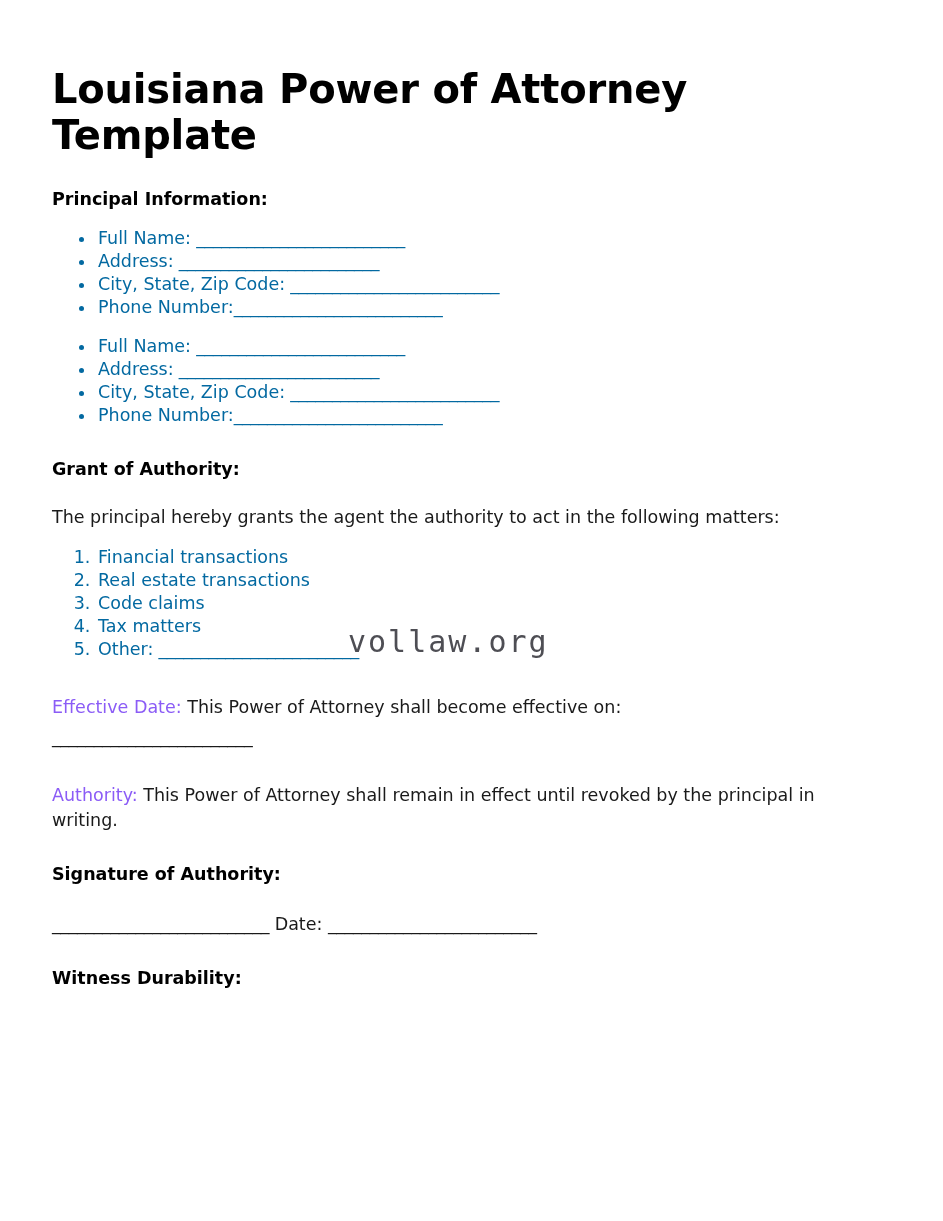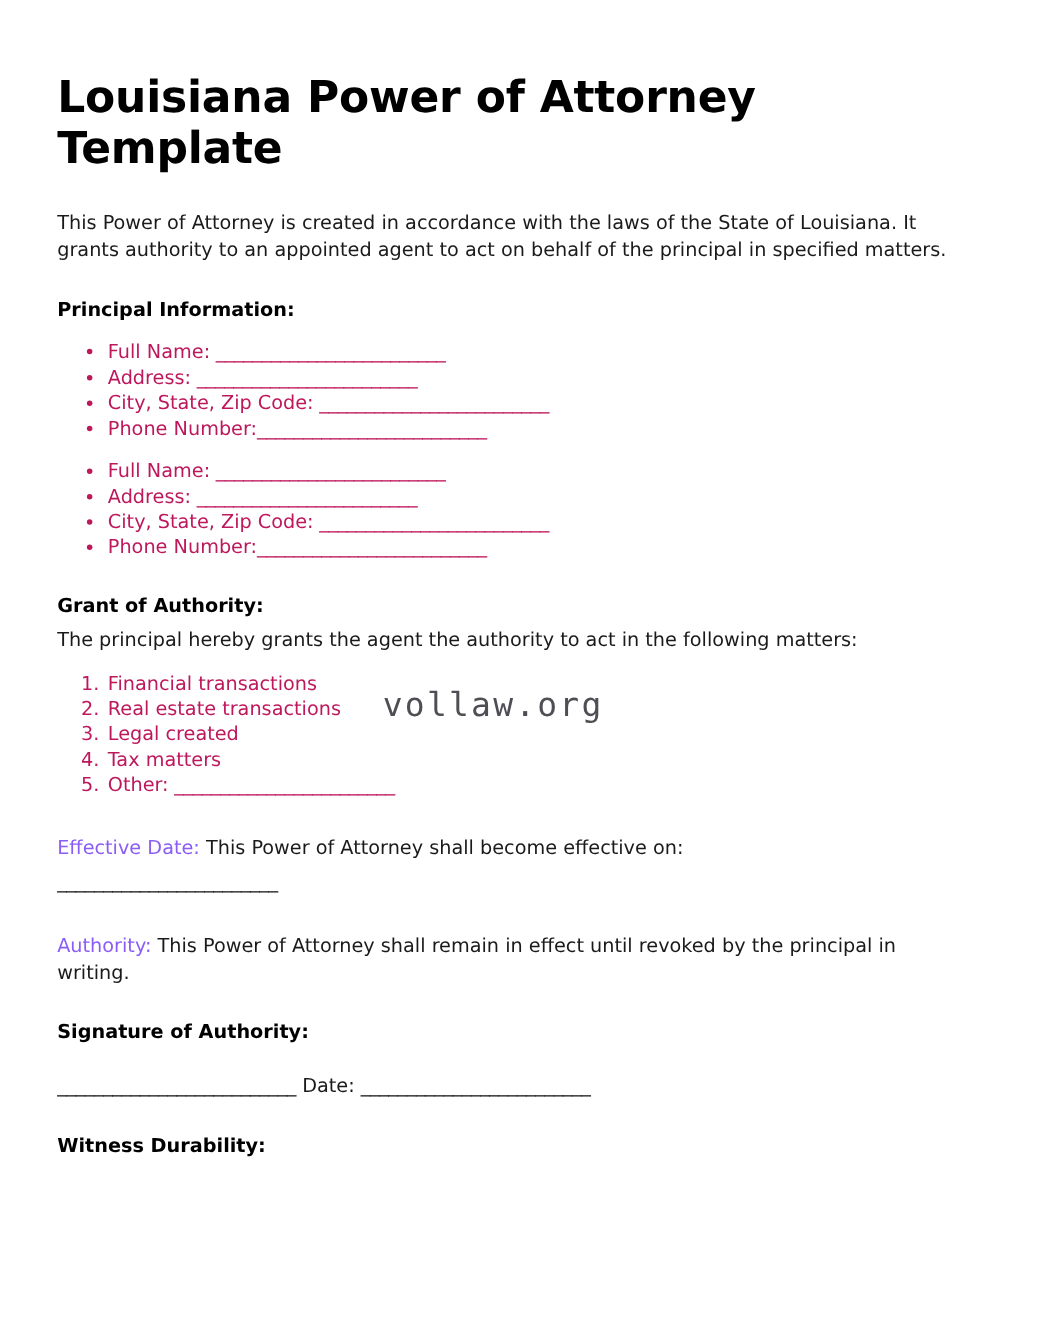--- a/index.html
+++ b/index.html
@@ -31,36 +31,36 @@
     color: #000000;
   }
   p.body-text {
     font-size: 17.5px;
     line-height: 1.42;
     margin: 33px 0 0 0;
     color: #1a1a1a;
     max-width: 830px;
   }
   p.body-text.tight {
-    margin-top: 7px;
+    margin-top: 25px;
   }
   h2.section-heading {
     font-size: 17.5px;
     font-weight: bold;
     line-height: 1.3;
     margin: 30px 0 0 0;
     color: #000000;
   }
   ul.field-list,
   ol.field-list {
     margin: 16px 0 0 0;
     padding: 0 0 0 44px;
     font-size: 17.5px;
     line-height: 1.32;
-    color: #be185d;
+    color: #0369a1;
   }
   ul.field-list { list-style: disc; padding-left: 44px; }
   ol.field-list { list-style: decimal; padding-left: 44px; }
   ul.field-list li,
   ol.field-list li {
     padding-left: 2px;
     margin: 0;
   }
   .blank {
     white-space: pre;
@@ -103,21 +103,20 @@
     white-space: nowrap;
   }
 </style>
 </head>
 <body>
 
 <div class="page">
 
   <h1 class="doc-title">Louisiana Power of Attorney Template</h1>
 
-  <p class="body-text">This Power of Attorney is created in accordance with the laws of the State of Louisiana. It grants authority to an appointed agent to act on behalf of the principal in specified matters.</p>
 
   <h2 class="section-heading">Principal Information:</h2>
   <ul class="field-list">
     <li><span>Full Name:</span><span class="blank"> _________________________</span></li>
     <li><span>Address:</span><span class="blank"> ________________________</span></li>
     <li><span>City, State, Zip Code:</span><span class="blank"> _________________________</span></li>
     <li><span>Phone Number:</span><span class="blank">_________________________</span></li>
   </ul>
 
   <ul class="field-list">
@@ -125,21 +124,21 @@
     <li><span>Address:</span><span class="blank"> ________________________</span></li>
     <li><span>City, State, Zip Code:</span><span class="blank"> _________________________</span></li>
     <li><span>Phone Number:</span><span class="blank">_________________________</span></li>
   </ul>
 
   <h2 class="section-heading">Grant of Authority:</h2>
   <p class="body-text tight">The principal hereby grants the agent the authority to act in the following matters:</p>
   <ol class="field-list">
     <li><span>Financial transactions</span><span class="blank"></span></li>
     <li><span>Real estate transactions</span><span class="blank"></span></li>
-    <li><span>Legal created</span><span class="blank"></span></li>
+    <li><span>Code claims</span><span class="blank"></span></li>
     <li><span>Tax matters</span><span class="blank"></span></li>
     <li><span>Other:</span><span class="blank"> ________________________</span></li>
   </ol>
 
   <p class="body-text"><span class="inline-strong">Effective Date:</span><span> This Power of Attorney shall become effective on:</span></p>
   <p class="standalone-blank">________________________</p>
 
   <p class="body-text"><span class="inline-strong">Authority:</span><span> This Power of Attorney shall remain in effect until revoked by the principal in writing.</span></p>
 
   <h2 class="section-heading">Signature of Authority:</h2>

